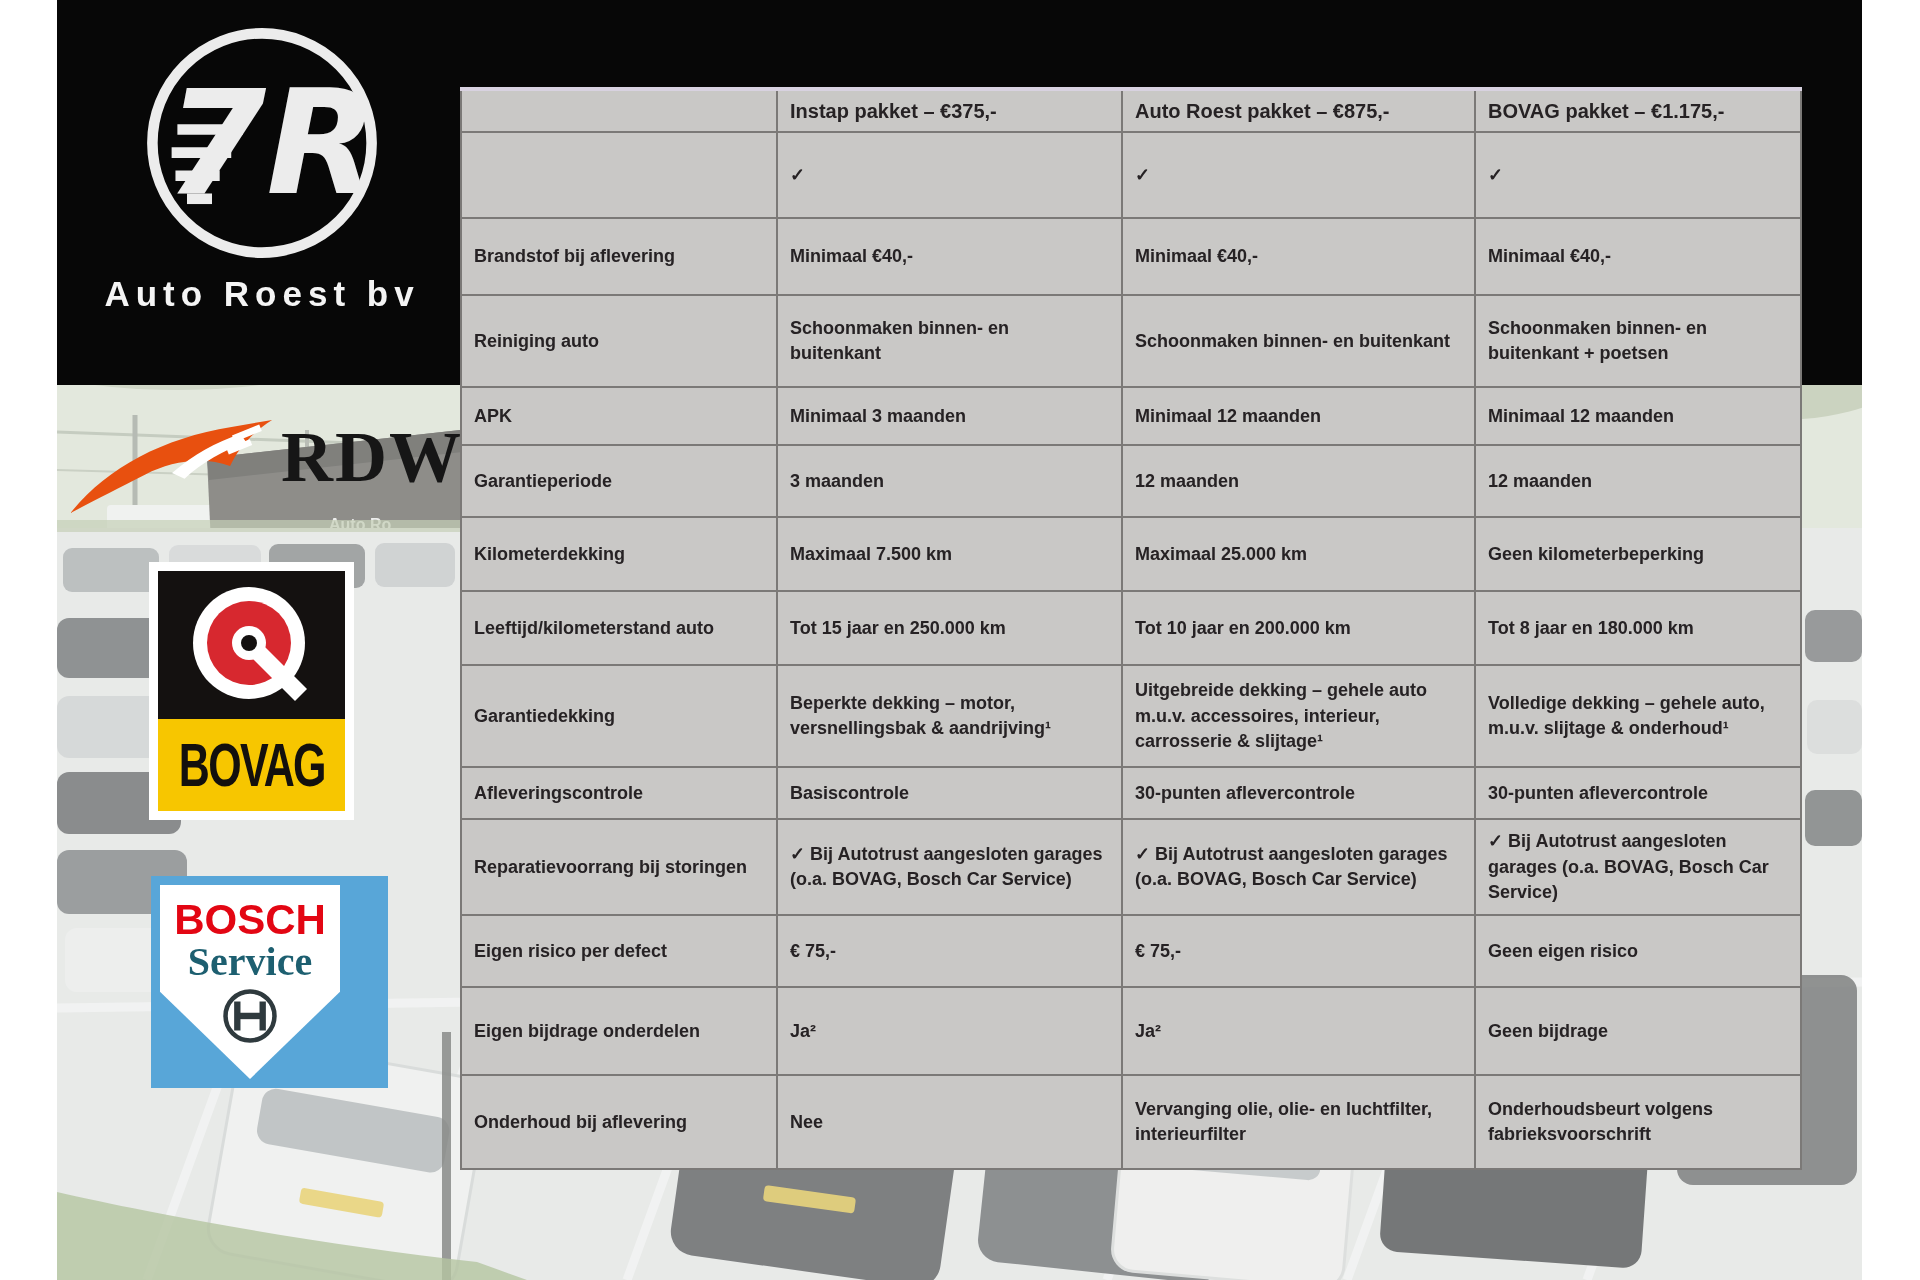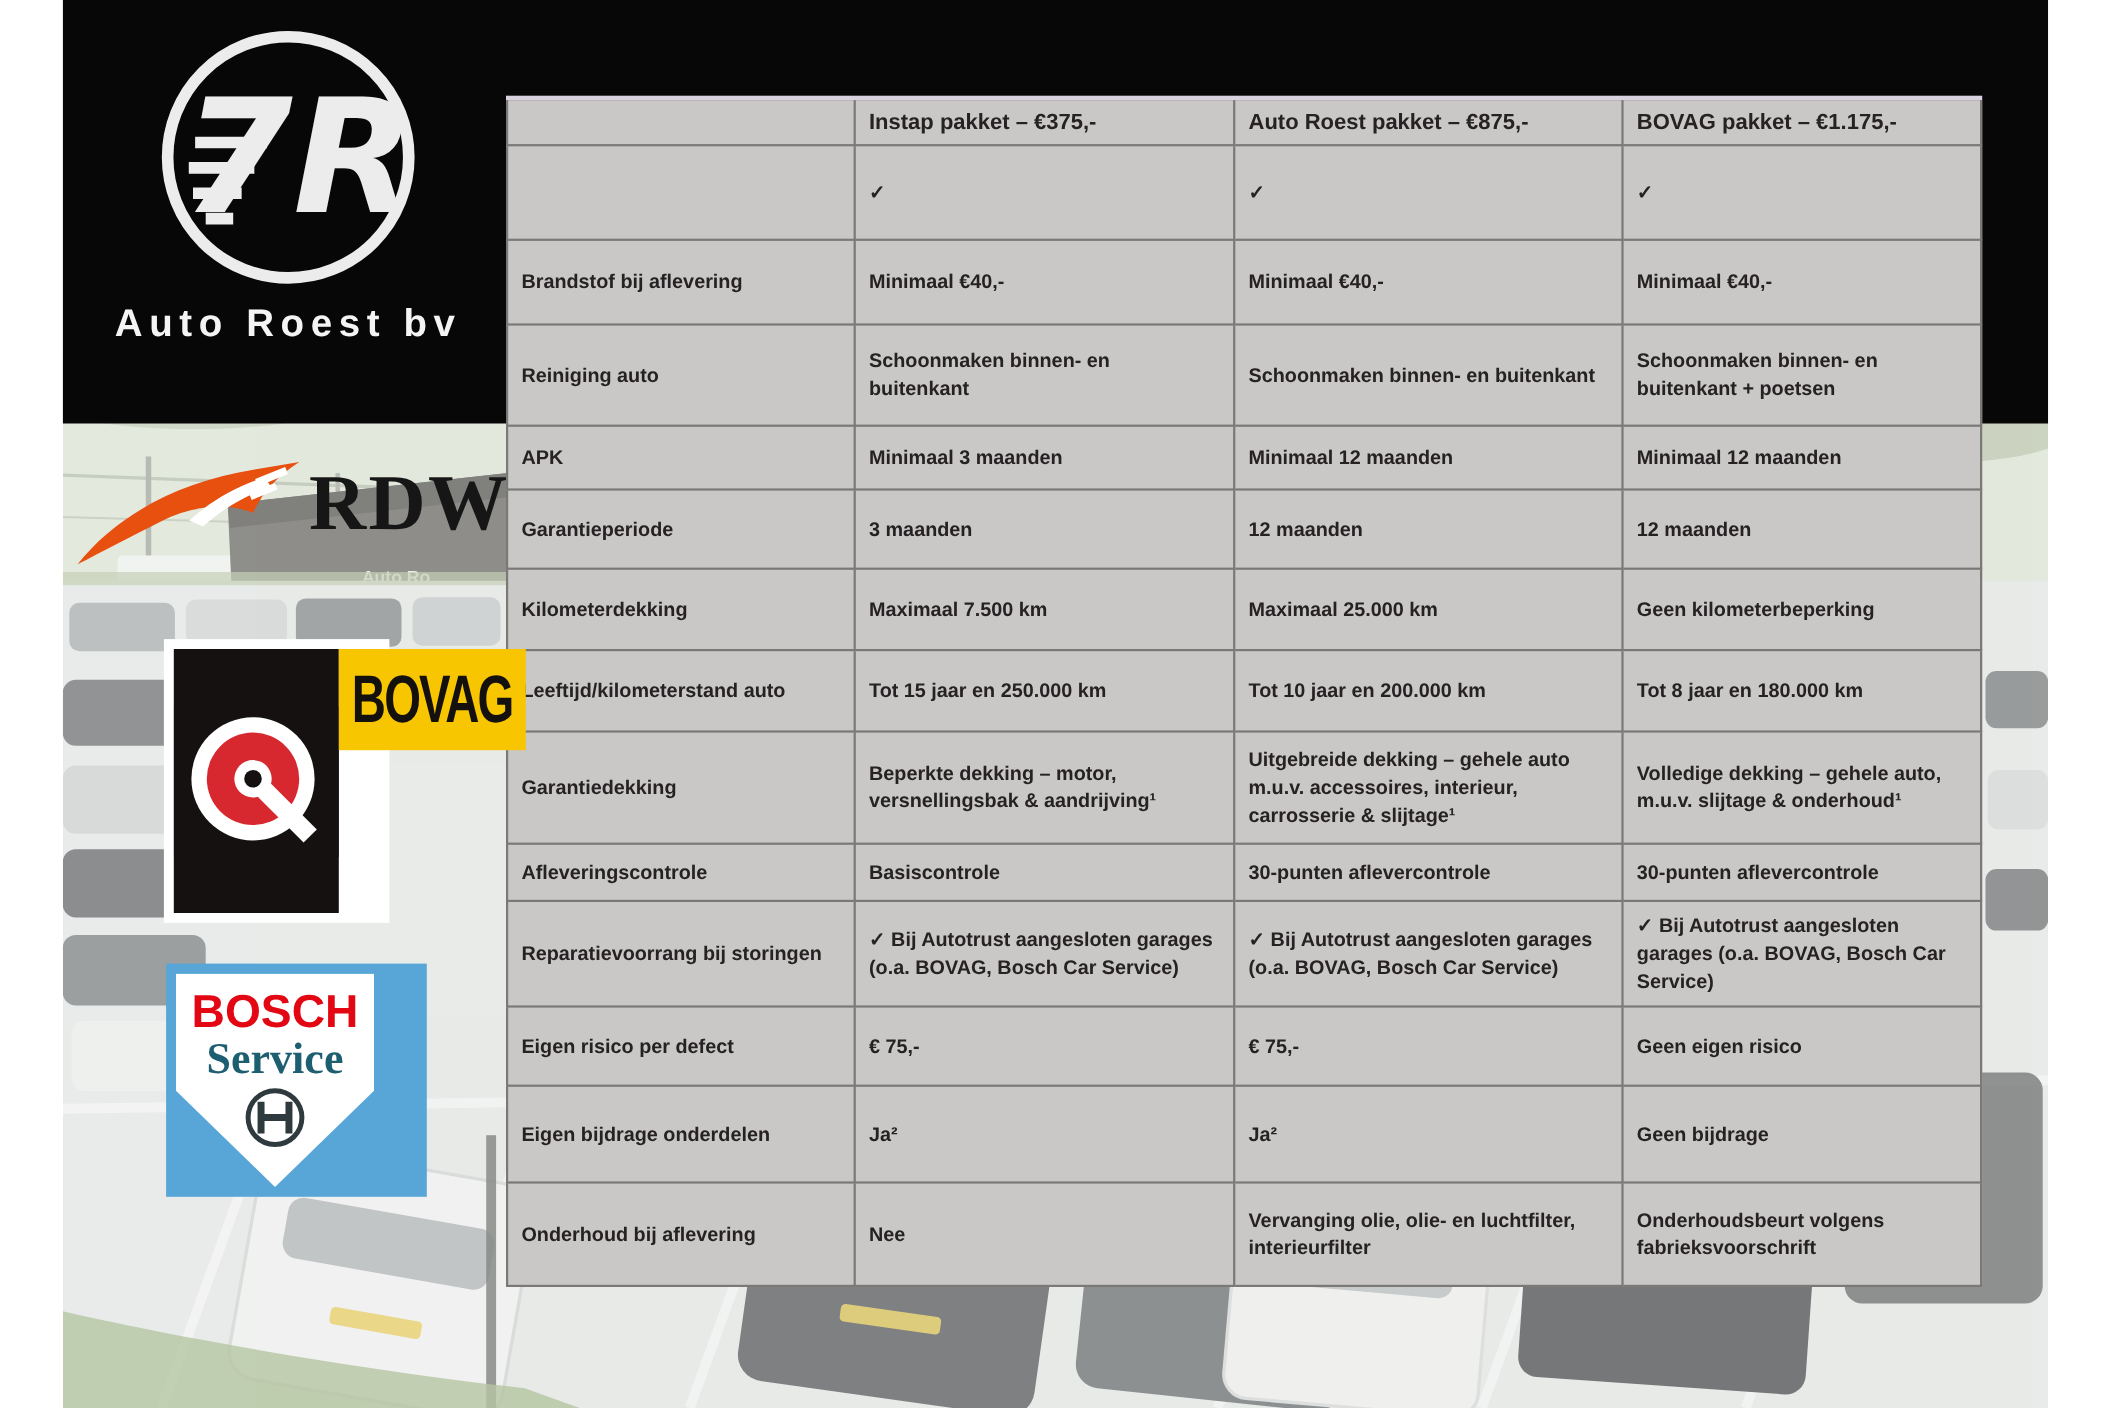--- a/index.html
+++ b/index.html
@@ -19,21 +19,21 @@
   .brand-name{margin-top:6px;color:#f4f4f4;font-size:35px;font-weight:bold;letter-spacing:6px;white-space:nowrap;}
 
   
   .rdw-logo{position:absolute;left:10px;top:396px;z-index:4;display:flex;align-items:center;}
   .rdw-wing{width:210px;height:150px;}
   .rdw-text{font-family:"Liberation Serif",serif;font-weight:bold;color:#161616;
             font-size:72px;letter-spacing:2px;margin-left:4px;margin-top:-28px;}
 
   
   .bovag-logo{position:absolute;left:92px;top:562px;width:205px;height:258px;background:#ffffff;
-              z-index:4;box-sizing:border-box;padding:9px;display:flex;flex-direction:row;margin-top:19px;}
+              z-index:4;box-sizing:border-box;padding:9px;display:flex;flex-direction:column;}
   .bovag-top{background:#141110;flex:1 1 auto;display:flex;align-items:center;justify-content:center;}
   .bovag-gauge{width:150px;height:137px;}
   .bovag-bottom{background:var(--bovag-yellow);height:92px;display:flex;align-items:center;justify-content:center;
                 color:#13100d;font-weight:bold;font-size:50px;letter-spacing:-2px;transform-origin:center;}
   .bovag-bottom span{display:inline-block;transform:scale(.86,1.22);}
 
   
   .bosch-logo{position:absolute;left:94px;top:876px;width:237px;height:212px;background:var(--bosch-blue);
               z-index:4;box-sizing:border-box;padding:9px;}
   .bosch-shield{width:180px;height:194px;background:#ffffff;

